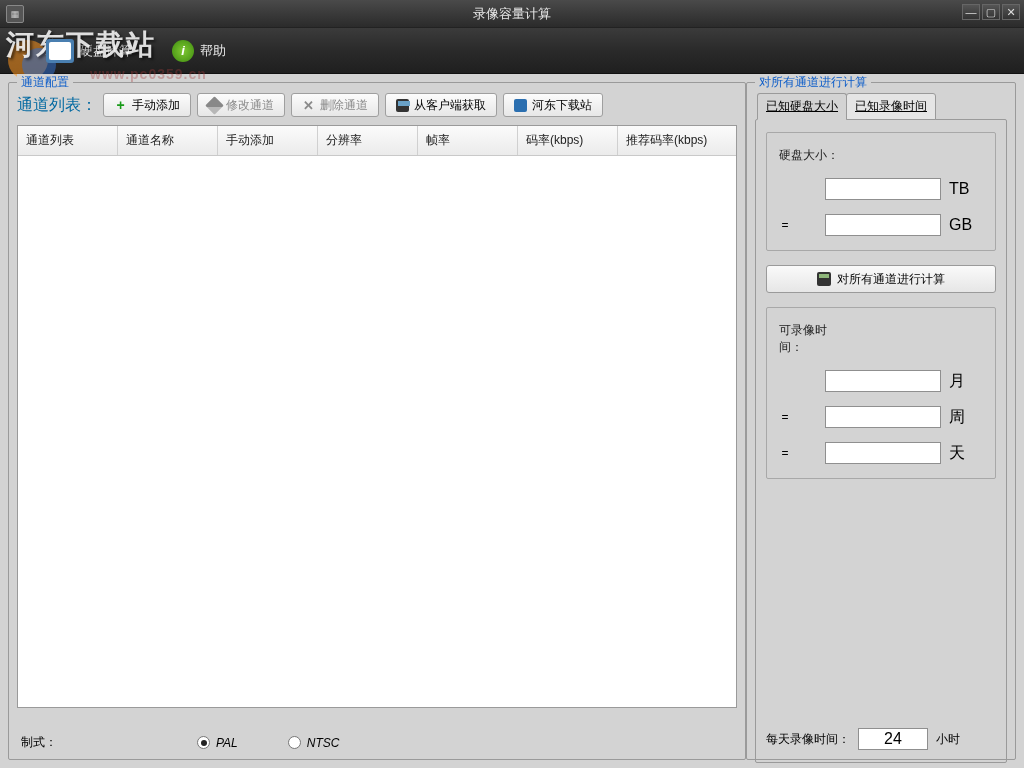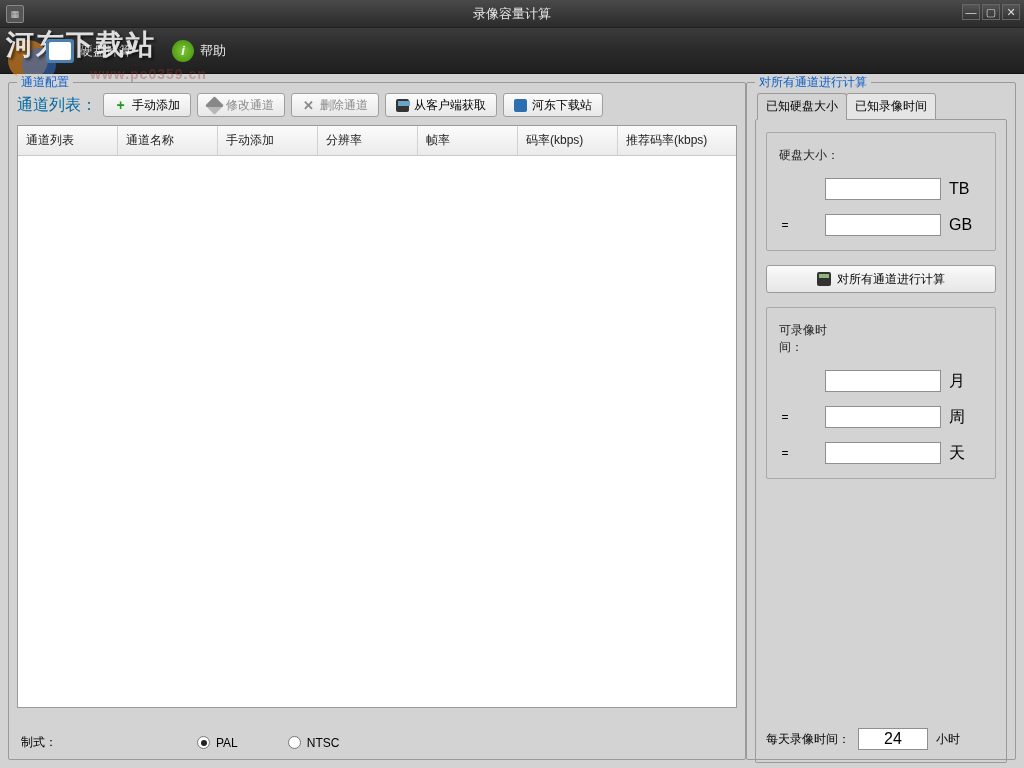--- a/index.html
+++ b/index.html
@@ -40,26 +40,26 @@
 .ico-dev::after{content:"";position:absolute;left:2px;top:2px;width:12px;height:5px;background:#6aa2c8;}
 .ico-client{width:15px;height:12px;background:#2b6fb0;border-radius:2px;}
 
 .table-wrap { flex:1; background:#fff; border:1px solid #9a9a9a; margin-top:2px; overflow:hidden; }
 .table-head { display:flex; background:linear-gradient(#fbfbfb,#ebebeb); border-bottom:1px solid #c9c9c9; }
 .th { font-size:12px; padding:6px 8px; border-right:1px solid #d0d0d0; color:#222; }
 .th:nth-child(1){width:100px;} .th:nth-child(2){width:100px;} .th:nth-child(3){width:100px;} .th:nth-child(4){width:100px;} .th:nth-child(5){width:100px;} .th:nth-child(6){width:100px;} .th:nth-child(7){flex:1;border-right:none;}
 
 .format-row { display:flex; align-items:center; gap:40px; padding:6px 4px 0 4px; font-size:12px;margin-top:20px; }
 .radio-group { display:flex; align-items:center; gap:50px; margin-left:100px;}
-.radio-item { display:flex; align-items:center; gap:6px; cursor:pointer; }
+.radio-item { display:flex; align-items:center; gap:6px; cursor:pointer;font-style:italic; }
 .radio { width:13px; height:13px; border:1px solid #777; border-radius:50%; background:#fff; display:flex; align-items:center; justify-content:center; }
 .radio.checked::after { content:""; width:6px; height:6px; border-radius:50%; background:#222; }
 
 .right-panel { width:270px; }
-.tabs-row { display:flex; margin-bottom:-1px; position:relative; z-index:2; padding-left:2px;}
+.tabs-row { display:flex; margin-bottom:-1px; position:relative; z-index:2; padding-left:2px;text-decoration:underline;}
 .tab { font-size:12px; padding:4px 8px; border:1px solid #9a9a9a; background:#e5e5e5; cursor:pointer; border-top-left-radius:3px; border-top-right-radius:3px; }
 .tab.active { background:#d3d3d3; border-bottom:1px solid #d3d3d3; }
 .tab + .tab { margin-left:-1px; }
 .tab-content { border:1px solid #9a9a9a; border-radius:2px; padding:12px 10px; height:644px; position:relative; }
 
 .sub-box { border:1px solid #a8a8a8; border-radius:2px; padding:14px 12px; background:transparent; margin-bottom:14px; }
 .form-row { display:flex; align-items:center; gap:8px; margin-bottom:14px; font-size:12px; }
 .form-row:last-child{margin-bottom:0;}
 .form-label { width:68px; font-size:12px; color:#222; }
 .eq { width:12px; text-align:center; }

